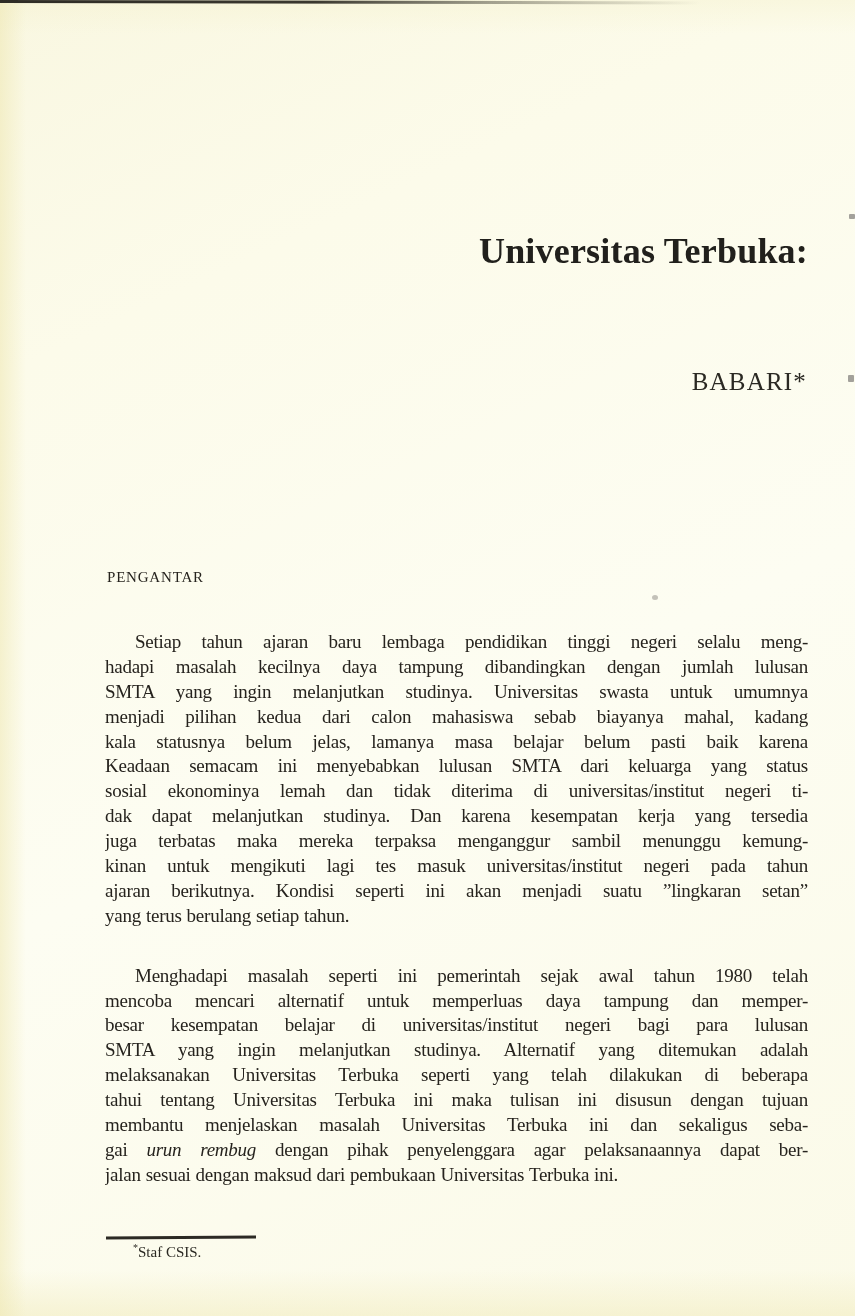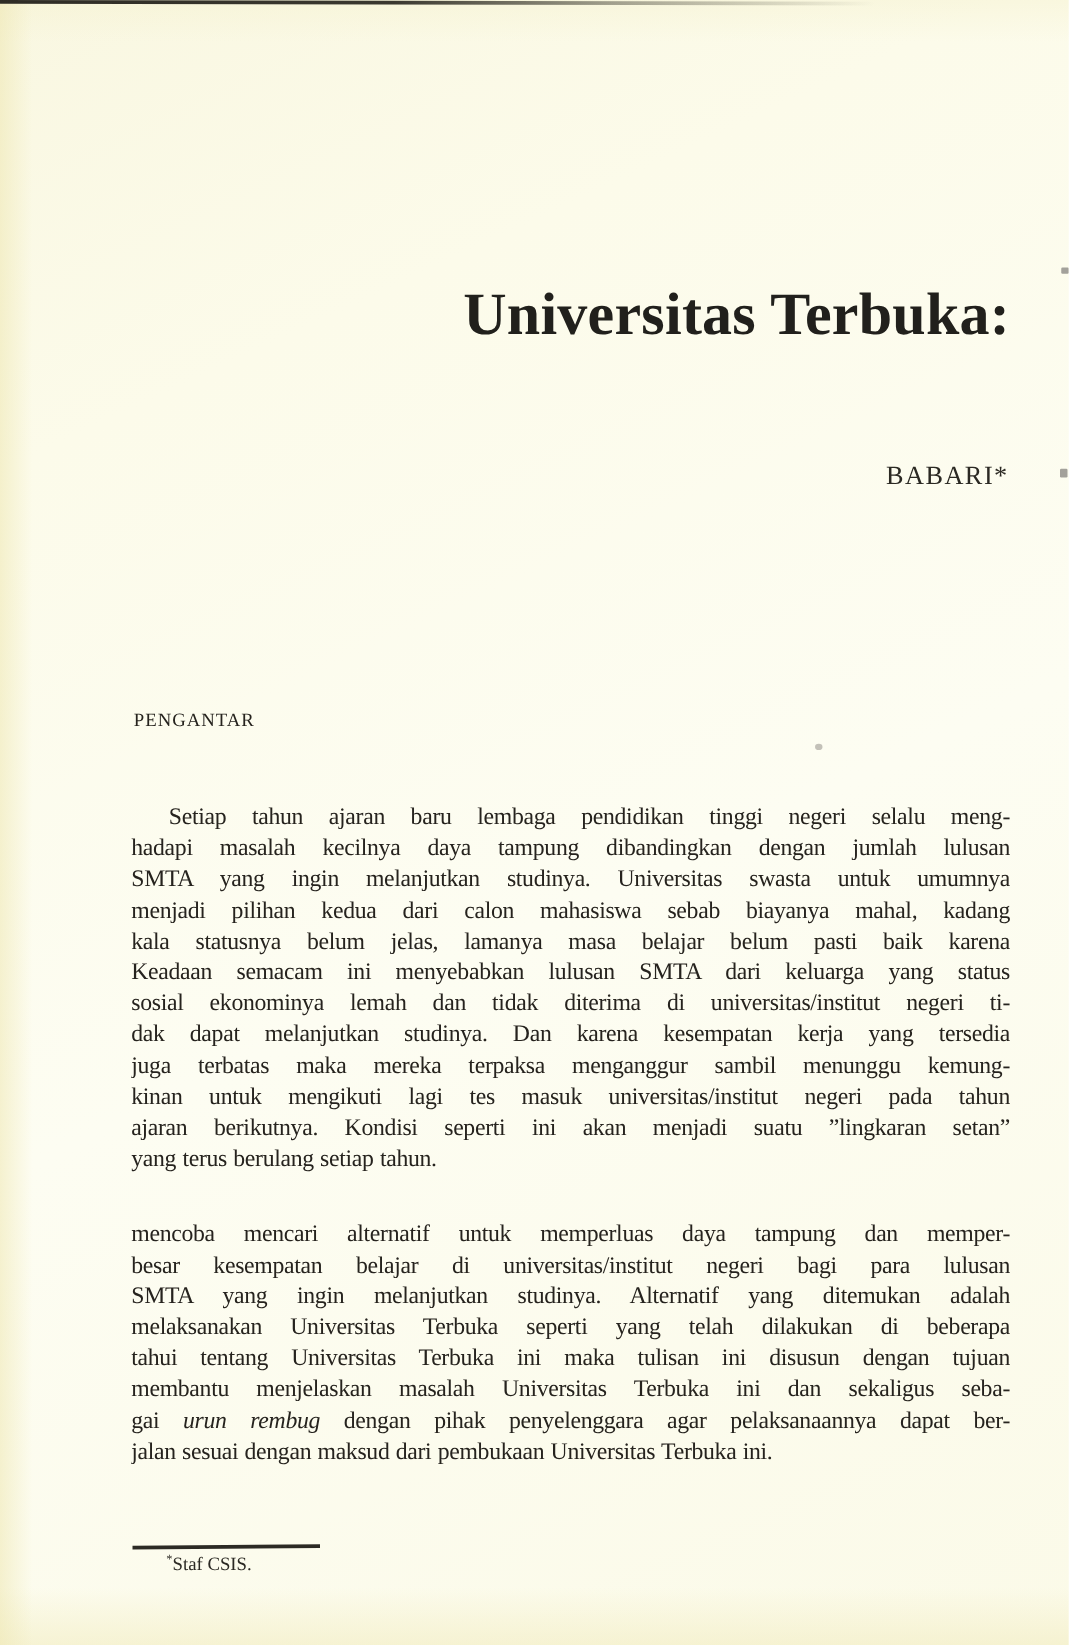--- a/index.html
+++ b/index.html
@@ -42,46 +42,46 @@
   .dash-2 { right: 1px; top: 375px; width: 6px; height: 7px; }
   .speck {
     position: absolute; left: 652px; top: 595px;
     width: 6px; height: 5px; border-radius: 50%;
     background: #b4b2aa; opacity: 0.8;
   }
   .title-block {
     position: absolute; top: 224px; right: 47px; left: 110px;
     text-align: right;
     font-weight: bold;
-    font-size: 48px;
+    font-size: 36px;
     line-height: 55px;
     color: #21201c;
     letter-spacing: 0.2px;
   }
   .author {
     position: absolute; top: 368px; right: 48px;
-    font-size: 21px;
+    font-size: 25px;
     letter-spacing: 1.2px;
     color: #2b2923;
   }
   .section-heading {
     position: absolute; top: 569px; left: 107px;
     font-size: 15px;
     letter-spacing: 0.8px;
     color: #26231e;
   }
   .article-body {
     position: absolute; top: 630px; left: 105px;
     width: 703px;
     font-size: 19px;
     letter-spacing: -0.25px;
     word-spacing: 0.5px;
     color: #26231e;
   }
-  .para { margin: 12px 0 35px 0; }
+  .para { margin: 0 0 35px 0; }
   .para:last-child { margin-bottom: 0; }
   .line {
     height: 24.9px;
     line-height: 24.9px;
     overflow: hidden;
     text-align: justify;
     text-align-last: justify;
   }
   .line.first { text-indent: 30px; }
   .line.last { text-align-last: left; }
@@ -129,20 +129,21 @@
         <div class="line">kala statusnya belum jelas, lamanya masa belajar belum pasti baik karena</div>
         <div class="line">Keadaan semacam ini menyebabkan lulusan SMTA dari keluarga yang status</div>
         <div class="line">sosial ekonominya lemah dan tidak diterima di universitas/institut negeri ti-</div>
         <div class="line">dak dapat melanjutkan studinya. Dan karena kesempatan kerja yang tersedia</div>
         <div class="line">juga terbatas maka mereka terpaksa menganggur sambil menunggu kemung-</div>
         <div class="line">kinan untuk mengikuti lagi tes masuk universitas/institut negeri pada tahun</div>
         <div class="line">ajaran berikutnya. Kondisi seperti ini akan menjadi suatu ”lingkaran setan”</div>
         <div class="line last">yang terus berulang setiap tahun.</div>
       </div>
       <div class="para">
+        <div class="line first">Menghadapi masalah seperti ini pemerintah sejak awal tahun 1980 telah</div>
         <div class="line">mencoba mencari alternatif untuk memperluas daya tampung dan memper-</div>
         <div class="line">besar kesempatan belajar di universitas/institut negeri bagi para lulusan</div>
         <div class="line">SMTA yang ingin melanjutkan studinya. Alternatif yang ditemukan adalah</div>
         <div class="line">melaksanakan Universitas Terbuka seperti yang telah dilakukan di beberapa</div>
         <div class="line">tahui tentang Universitas Terbuka ini maka tulisan ini disusun dengan tujuan</div>
         <div class="line">membantu menjelaskan masalah Universitas Terbuka ini dan sekaligus seba-</div>
         <div class="line">gai <em>urun rembug</em> dengan pihak penyelenggara agar pelaksanaannya dapat ber-</div>
         <div class="line last">jalan sesuai dengan maksud dari pembukaan Universitas Terbuka ini.</div>
       </div>
     </div>

